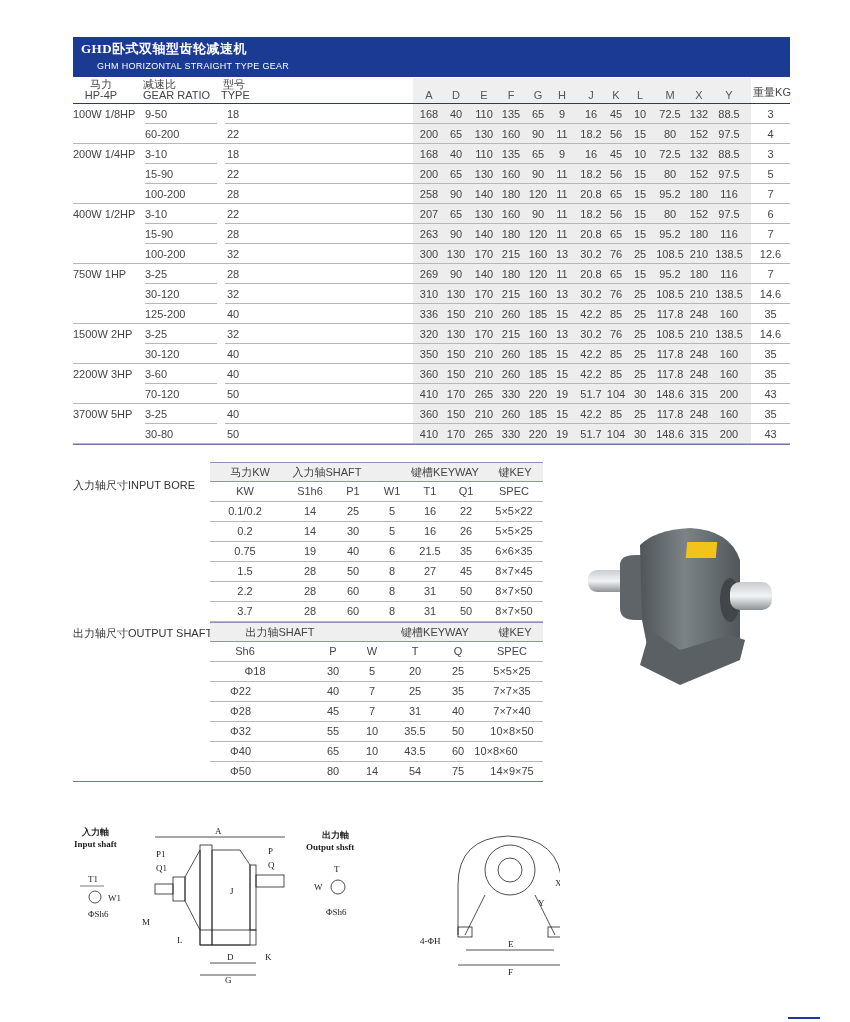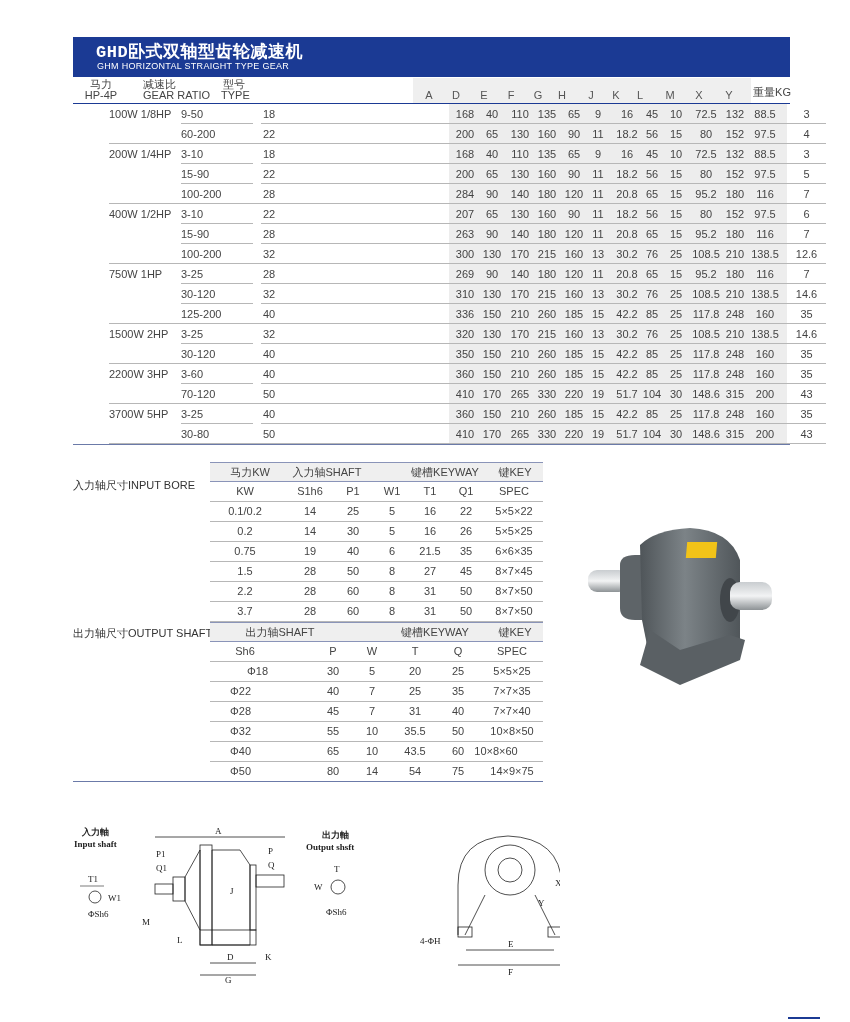--- a/index.html
+++ b/index.html
@@ -1,29 +1,29 @@
 <!DOCTYPE html>
 <html><head>
 <meta charset="utf-8">
 <style>
   html, body { margin: 0; padding: 0; background: #ffffff; }
   body { width: 850px; height: 1022px; position: relative; overflow: hidden;
          font-family: "Liberation Sans", "DejaVu Sans", sans-serif; color: #333; }
   .banner { position: absolute; left: 73px; top: 37px; width: 717px; height: 40px; background: #1b3a94; }
-  .banner-title { position: absolute; left: 23px; top: 3px; color: #fff; font-weight: bold; font-size: 17px; letter-spacing: 0.5px;
-                  font-family: Liberation Mono, monospace; }
+  .banner-title { position: absolute; left: 8px; top: 3px; color: #fff; font-weight: bold; font-size: 13px; letter-spacing: 0.5px;
+                  font-family: Liberation Serif, serif; }
   .banner-sub { position: absolute; left: 24px; top: 24px; color: #fff; font-size: 9px; letter-spacing: 0.3px; }
 
   
   .spec { position: absolute; left: 73px; top: 78px; width: 717px; }
   .spec-head { position: relative; height: 25px; border-bottom: 1px solid #1b3a94; }
   .spec-head .hcell { position: absolute; font-size: 11px; color: #444; line-height: 11px; text-align: center; }
   .spec-head .gray { position: absolute; left: 340px; top: 0; width: 338px; height: 25px; background: #efefef; }
   .dimhead { position: absolute; top: 11px; font-size: 11px; color: #555; text-align: center; }
-  .spec-row { position: relative; height: 20px; margin-left: 36px; }
+  .spec-row { position: relative; height: 20px; }
   .spec-row .gray { position: absolute; left: 340px; top: 0; width: 338px; height: 20px; background: #ededed; }
   .spec-row .cell { position: absolute; top: 4px; font-size: 11px; color: #444; text-align: center; }
   .spec-row .hp { left: 0; width: 72px; text-align: left; top: 4px; }
   .spec-row .ratio { left: 72px; width: 80px; text-align: left; }
   .spec-row .type { left: 152px; width: 60px; text-align: left; padding-left: 2px; }
   .spec-row .kg { left: 678px; width: 39px; }
   .line { position: absolute; height: 1px; background: #b7b7b7; bottom: 0; }
   .spec-bottom { position: absolute; left: 0; width: 717px; height: 1px; background: #6b7aa8; }
 
   
@@ -155,21 +155,21 @@
         <div class="cell" style="left:638px;width:36px">97.5</div>
         <div class="cell kg">5</div>
         <div class="line" style="left:72px;width:72px"></div>
         <div class="line" style="left:152px;width:565px"></div>
       </div>
       <div class="spec-row">
         <div class="gray"></div>
         <div class="cell hp"></div>
         <div class="cell ratio">100-200</div>
         <div class="cell type">28</div>
-        <div class="cell" style="left:343px;width:26px">284</div>
+        <div class="cell" style="left:343px;width:26px">258</div>
         <div class="cell" style="left:370px;width:26px">90</div>
         <div class="cell" style="left:397px;width:28px">140</div>
         <div class="cell" style="left:424px;width:28px">180</div>
         <div class="cell" style="left:452px;width:26px">120</div>
         <div class="cell" style="left:479px;width:20px">11</div>
         <div class="cell" style="left:503px;width:30px">20.8</div>
         <div class="cell" style="left:532px;width:22px">65</div>
         <div class="cell" style="left:556px;width:22px">15</div>
         <div class="cell" style="left:582px;width:30px">95.2</div>
         <div class="cell" style="left:612px;width:28px">180</div>
@@ -525,21 +525,21 @@
       <div class="brow">
         <div class="bcell" style="left:10px;width:50px">Sh6</div>
         <div class="bcell" style="left:108px;width:30px">P</div>
         <div class="bcell" style="left:150px;width:24px">W</div>
         <div class="bcell" style="left:188px;width:34px">T</div>
         <div class="bcell" style="left:236px;width:24px">Q</div>
         <div class="bcell" style="left:272px;width:60px">SPEC</div>
         <div class="hline"></div>
       </div>
       <div class="brow">
-        <div class="bcell" style="left: 8px; width: 50px; text-align: right;">Φ18</div>
+        <div class="bcell" style="left: 20px; width: 50px; text-align: center;">Φ18</div>
         <div class="bcell" style="left:108px;width:30px">30</div>
         <div class="bcell" style="left:150px;width:24px">5</div>
         <div class="bcell" style="left:188px;width:34px">20</div>
         <div class="bcell" style="left:236px;width:24px">25</div>
         <div class="bcell" style="left:272px;width:60px">5×5×25</div>
         <div class="hline"></div>
       </div>
       <div class="brow">
         <div class="bcell" style="left: 20px; width: 50px; text-align: left;">Φ22</div>
         <div class="bcell" style="left:108px;width:30px">40</div>

